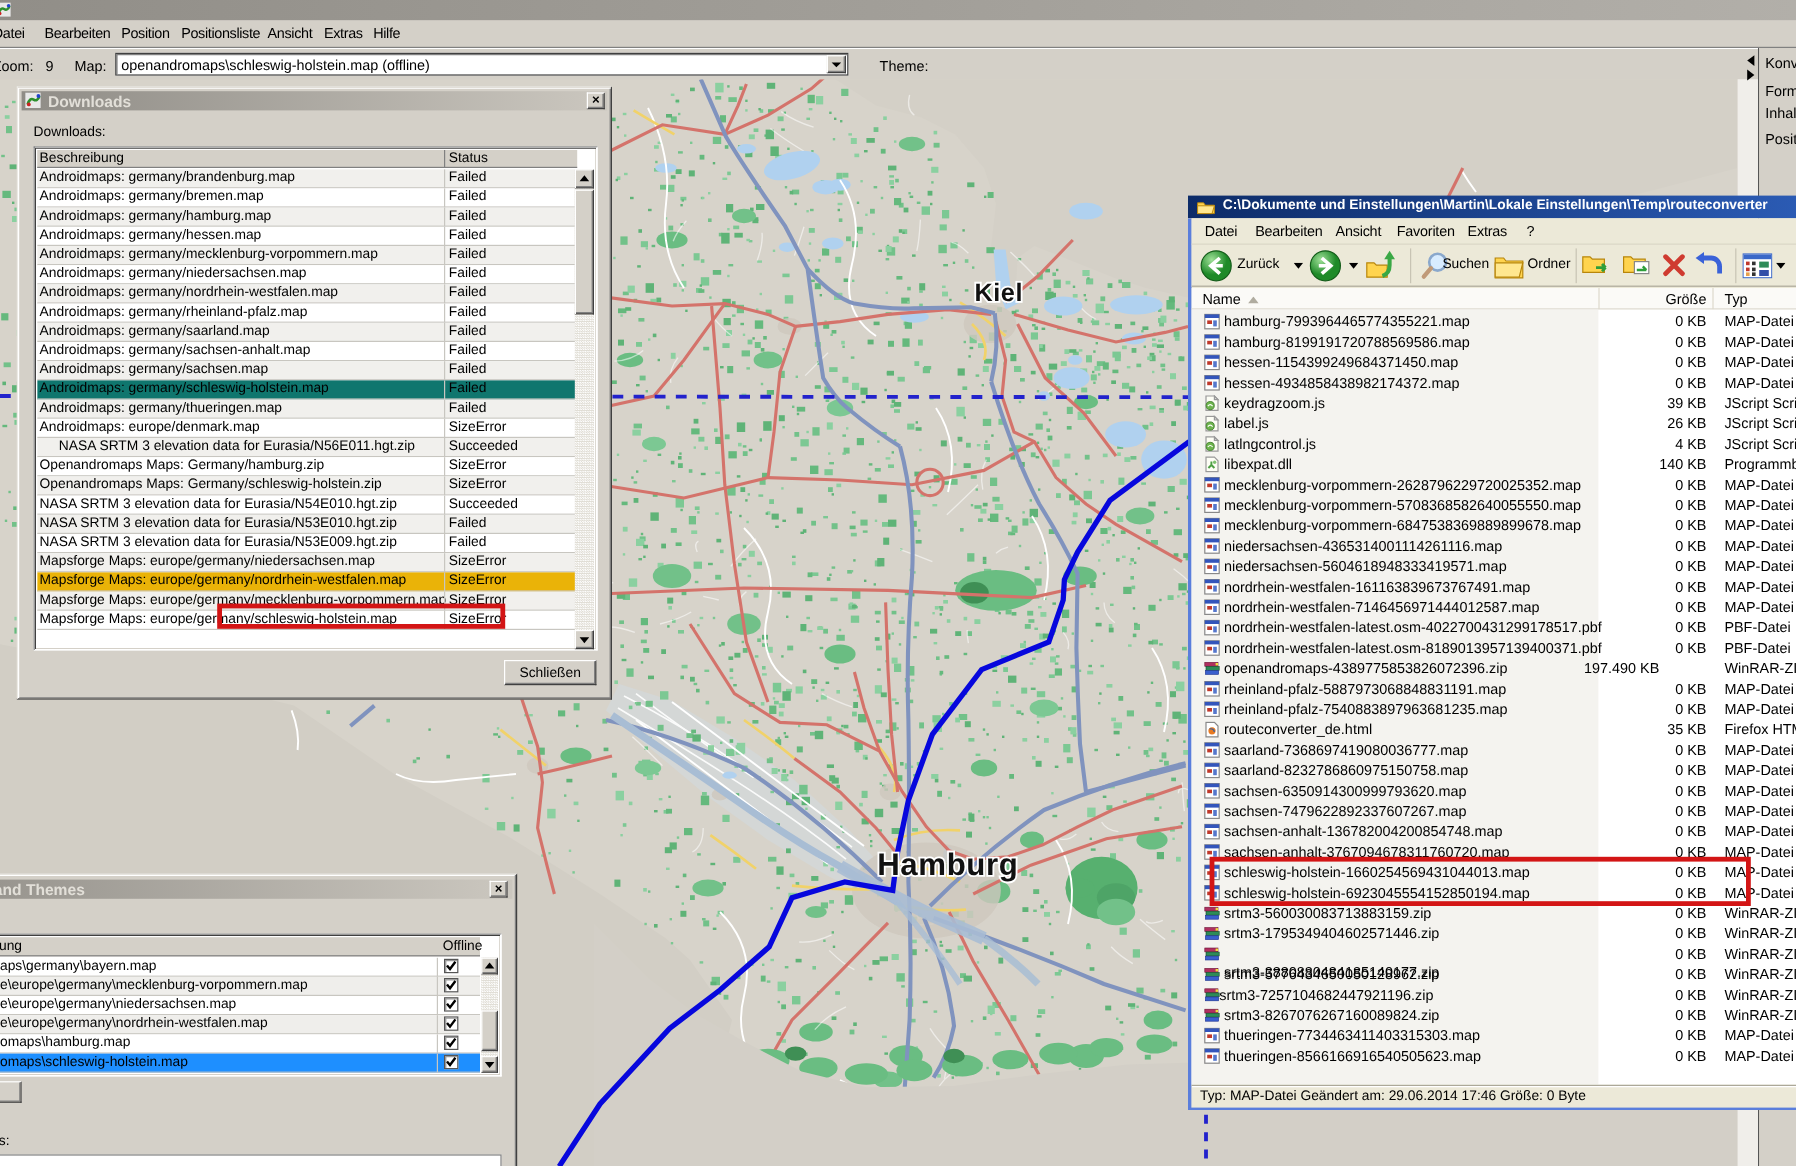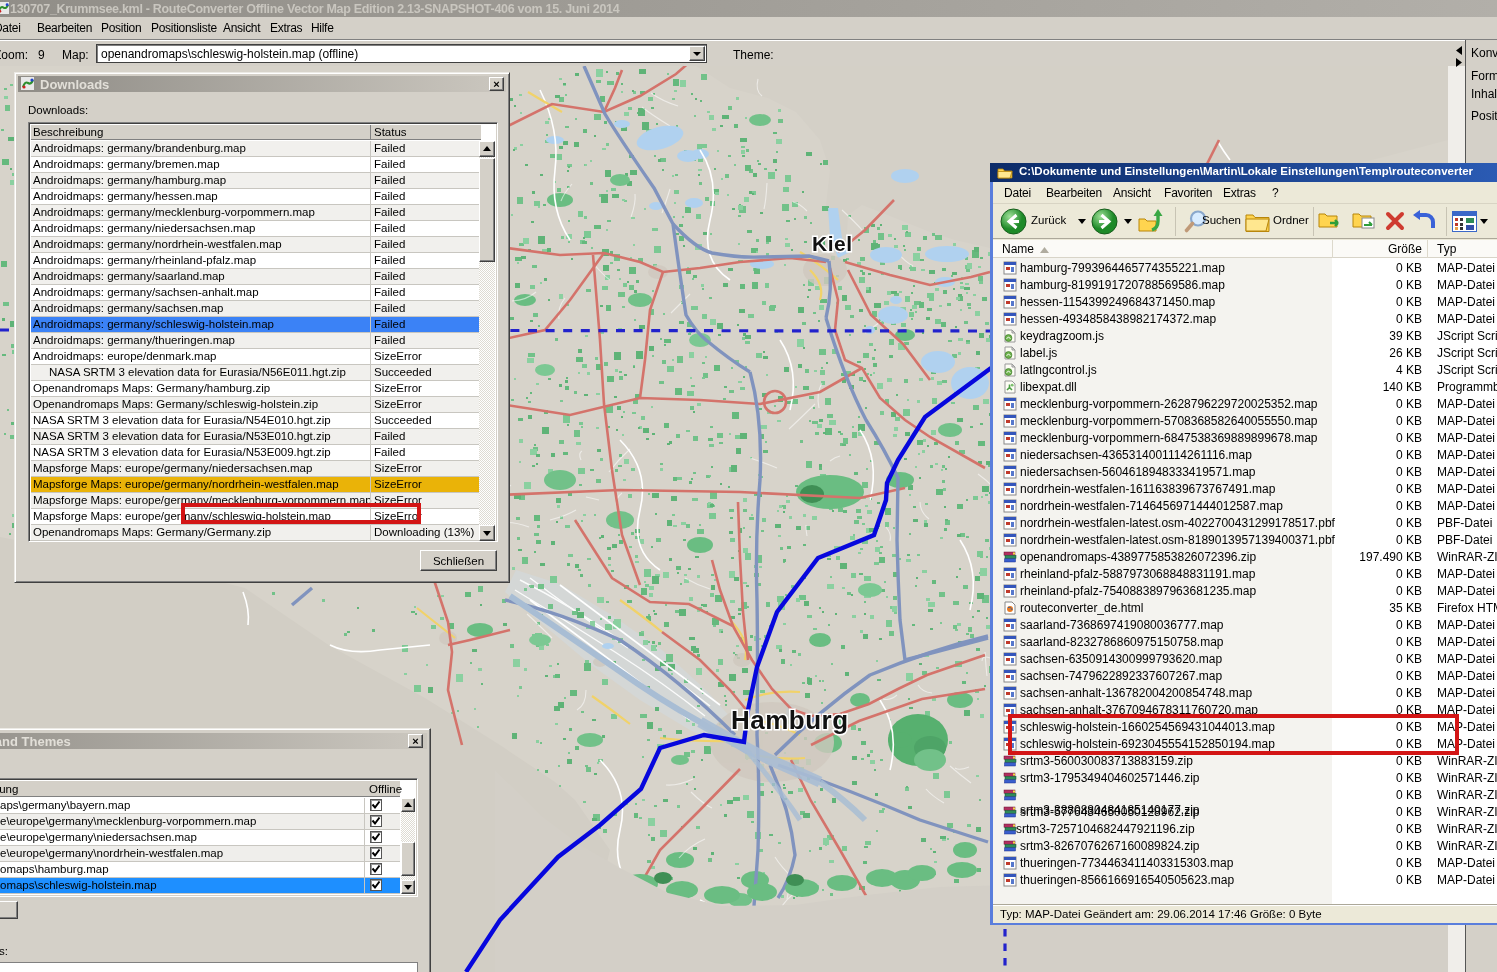--- a/index.html
+++ b/index.html
@@ -1855,21 +1855,20 @@
 </g>
 </svg>
 
 <div class="abs" style="left:0;top:0;width:1497px;height:17px;background:linear-gradient(to right,#918e88,#b2afa9);">
  <svg width="12" height="12" style="position:absolute;left:-3px;top:2px" viewBox="0 0 13 13">
    <rect x="0" y="0" width="13" height="13" fill="#e8e8e8"></rect>
    <path d="M2,10 Q4,4 7,6 T12,3" stroke="#2d8f2d" stroke-width="2.2" fill="none"></path>
    <circle cx="3" cy="10" r="1.6" fill="#cc2222"></circle>
       <circle cx="11" cy="3" r="1.6" fill="#2244cc"></circle>
  </svg>
- <span style="position:absolute;left:10px;top:2px;font-size:12.5px;font-weight:bold;color:#c9c6bf;letter-spacing:-0.3px;">130707_Krummsee.kml - RouteConverter Offline Vector Map Edition 2.13-SNAPSHOT-406 vom 15. Juni 2014</span>
 </div>
 <div class="abs" style="left:0;top:17px;width:1497px;height:22px;background:#d4d0c8;font-size:12px;color:#000;letter-spacing:-0.3px">
  <span style="position:absolute;left:-6px;top:4px">Datei</span>
  <span style="position:absolute;left:37px;top:4px">Bearbeiten</span>
  <span style="position:absolute;left:101px;top:4px">Position</span>
  <span style="position:absolute;left:151px;top:4px">Positionsliste</span>
  <span style="position:absolute;left:223px;top:4px">Ansicht</span>
  <span style="position:absolute;left:270px;top:4px">Extras</span>
  <span style="position:absolute;left:311px;top:4px">Hilfe</span>
 </div>
@@ -1971,21 +1970,21 @@
         <div style="position:absolute;left:0;top:144px;width:450px;height:16px;background:#ffffff;border-bottom:1px solid #c8c6c0">
           <span style="position:absolute;left:2px;top:1px;white-space:nowrap">Androidmaps: germany/sachsen-anhalt.map</span>
           <span style="position:absolute;left:343px;top:1px;white-space:nowrap">Failed</span>
           <span style="position:absolute;left:339px;top:0;width:1px;height:16px;background:#c8c6c0"></span>
         </div>
         <div style="position:absolute;left:0;top:160px;width:450px;height:16px;background:#f1f0ed;border-bottom:1px solid #c8c6c0">
           <span style="position:absolute;left:2px;top:1px;white-space:nowrap">Androidmaps: germany/sachsen.map</span>
           <span style="position:absolute;left:343px;top:1px;white-space:nowrap">Failed</span>
           <span style="position:absolute;left:339px;top:0;width:1px;height:16px;background:#c8c6c0"></span>
         </div>
-        <div style="position:absolute;left:0;top:176px;width:450px;height:16px;background:#3b82f6;border-bottom:1px solid #c8c6c0">
+        <div style="position:absolute;left:0;top:176px;width:450px;height:16px;background:#0f766e;border-bottom:1px solid #c8c6c0">
           <span style="position:absolute;left:2px;top:1px;white-space:nowrap">Androidmaps: germany/schleswig-holstein.map</span>
           <span style="position:absolute;left:343px;top:1px;white-space:nowrap">Failed</span>
           <span style="position:absolute;left:339px;top:0;width:1px;height:16px;background:#c8c6c0"></span>
         </div>
         <div style="position:absolute;left:0;top:192px;width:450px;height:16px;background:#f1f0ed;border-bottom:1px solid #c8c6c0">
           <span style="position:absolute;left:2px;top:1px;white-space:nowrap">Androidmaps: germany/thueringen.map</span>
           <span style="position:absolute;left:343px;top:1px;white-space:nowrap">Failed</span>
           <span style="position:absolute;left:339px;top:0;width:1px;height:16px;background:#c8c6c0"></span>
         </div>
         <div style="position:absolute;left:0;top:208px;width:450px;height:16px;background:#ffffff;border-bottom:1px solid #c8c6c0">
@@ -2034,25 +2033,20 @@
           <span style="position:absolute;left:339px;top:0;width:1px;height:16px;background:#c8c6c0"></span>
         </div>
         <div style="position:absolute;left:0;top:352px;width:450px;height:16px;background:#f1f0ed;border-bottom:1px solid #c8c6c0">
           <span style="position:absolute;left:2px;top:1px;white-space:nowrap">Mapsforge Maps: europe/germany/mecklenburg-vorpommern.map</span>
           <span style="position:absolute;left:343px;top:1px;white-space:nowrap">SizeError</span>
           <span style="position:absolute;left:339px;top:0;width:1px;height:16px;background:#c8c6c0"></span>
         </div>
         <div style="position:absolute;left:0;top:368px;width:450px;height:16px;background:#ffffff;border-bottom:1px solid #c8c6c0">
           <span style="position:absolute;left:2px;top:1px;white-space:nowrap">Mapsforge Maps: europe/germany/schleswig-holstein.map</span>
           <span style="position:absolute;left:343px;top:1px;white-space:nowrap">SizeError</span>
-          <span style="position:absolute;left:339px;top:0;width:1px;height:16px;background:#c8c6c0"></span>
-        </div>
-        <div style="position:absolute;left:0;top:384px;width:450px;height:16px;background:#f1f0ed;border-bottom:1px solid #c8c6c0">
-          <span style="position:absolute;left:2px;top:1px;white-space:nowrap">Openandromaps Maps: Germany/Germany.zip</span>
-          <span style="position:absolute;left:343px;top:1px;white-space:nowrap">Downloading (13%)</span>
           <span style="position:absolute;left:339px;top:0;width:1px;height:16px;background:#c8c6c0"></span>
         </div>
       </div>
    <div class="track" style="position:absolute;right:2px;top:18px;width:16px;height:400px">
      <div class="btn3d" style="position:absolute;left:0;top:0;width:16px;height:16px"><svg width="14" height="14" viewBox="0 0 14 14">
             <polygon points="7,4 11,9 3,9" fill="#000"></polygon>
           </svg></div>
      <div class="btn3d" style="position:absolute;left:0;top:17px;width:16px;height:104px"></div>
      <div class="btn3d" style="position:absolute;left:0;top:384px;width:16px;height:16px"><svg width="14" height="14" viewBox="0 0 14 14">
             <polygon points="3,5 11,5 7,10" fill="#000"></polygon>
@@ -2434,21 +2428,21 @@
      <span style="position:absolute;left:444px;top:1px;white-space:nowrap">PBF-Datei</span>
     </div>
         <div style="position:absolute;left:0;top:289px;width:507px;height:17px">
      <span style="position:absolute;left:10px;top:1px"><svg width="14" height="14" viewBox="0 0 14 14">
               <rect x="1" y="2" width="11" height="3.2" fill="#b03060" stroke="#6a1030" stroke-width="0.5"></rect>
               <rect x="2" y="5.4" width="11" height="3.2" fill="#2e8b57" stroke="#0e4b27" stroke-width="0.5"></rect>
               <rect x="1.5" y="8.8" width="11" height="3.2" fill="#3a5fcd" stroke="#1a2f8d" stroke-width="0.5"></rect>
               <rect x="10" y="2.5" width="2" height="2" fill="#f0e040"></rect>
             </svg></span>
      <span style="position:absolute;left:27px;top:1px;white-space:nowrap">openandromaps-4389775853826072396.zip</span>
-     <span style="position:absolute;left:327px;top:1px;width:102px;text-align:right;white-space:nowrap">197.490 KB</span>
+     <span style="position:absolute;left:327px;top:1px;width:102px;text-align:left;white-space:nowrap">197.490 KB</span>
      <span style="position:absolute;left:444px;top:1px;white-space:nowrap">WinRAR-ZIP-</span>
     </div>
         <div style="position:absolute;left:0;top:306px;width:507px;height:17px">
      <span style="position:absolute;left:10px;top:1px"><svg width="14" height="14" viewBox="0 0 14 14">
               <rect x="1" y="1" width="12" height="12" fill="#fff" stroke="#888"></rect>
               <rect x="1" y="1" width="12" height="3" fill="#3355bb"></rect>
               <rect x="3" y="6" width="4" height="3" fill="#c0392b"></rect>
               <rect x="8" y="6" width="3" height="5" fill="#5577cc"></rect>
             </svg></span>
      <span style="position:absolute;left:27px;top:1px;white-space:nowrap">rheinland-pfalz-5887973068848831191.map</span>

